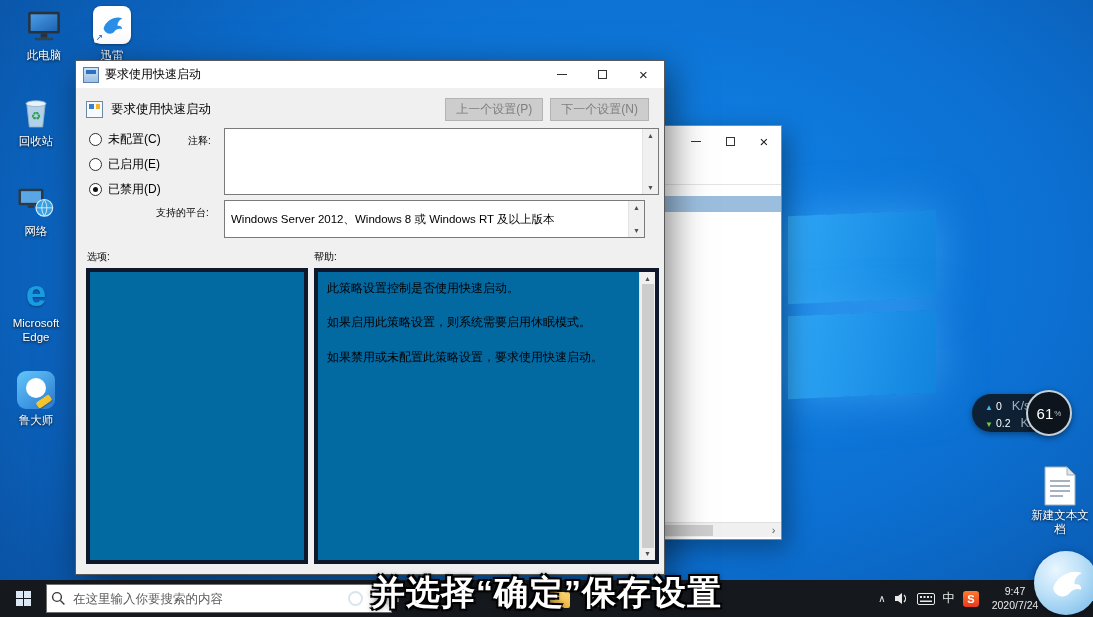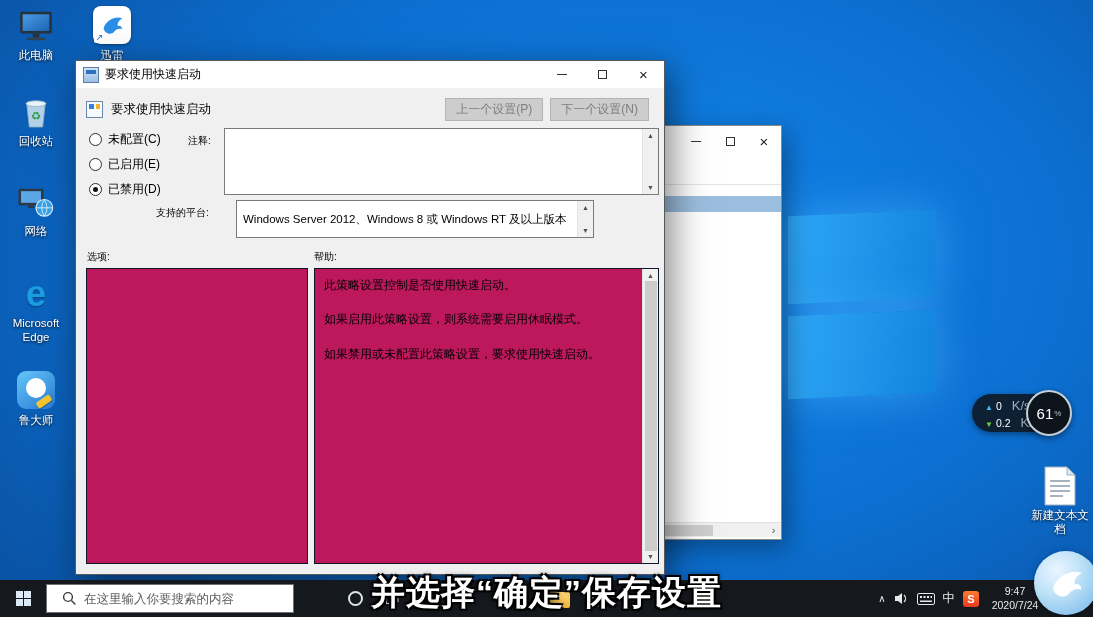--- a/index.html
+++ b/index.html
@@ -60,21 +60,21 @@
 
   .field-label{position:absolute;font-size:10px;white-space:nowrap}
   .inputbox{position:absolute;background:#fff;border:1px solid #7a7a7a}
   .inputbox textarea{position:absolute;left:0;top:0;right:17px;bottom:0;width:416px;height:100%;
     border:none;outline:none;resize:none;font:12px "Liberation Sans",sans-serif;padding:3px 5px;background:#fff}
   .platform-text{position:absolute;left:0;top:0;right:17px;bottom:0;padding:11px 6px 0;font-size:11.5px;
     white-space:nowrap;overflow:hidden}
   .vscroll{position:absolute;right:0;top:0;bottom:0;width:16px;background:#f0f0f0;border-left:1px solid #e3e3e3;
     display:flex;flex-direction:column;justify-content:space-between;align-items:center;
     font-size:7px;color:#505050;padding:3px 0}
-  .panel{position:absolute;background:#be185d;border:1px solid #0f172a}
+  .panel{position:absolute;background:#0369a1;border:4px solid #0f172a}
   .help-body{position:absolute;left:0;top:0;right:17px;bottom:0;padding:8px 6px 8px 9px;font-size:12px;line-height:1.45}
   .help-body p{margin:0 0 17px}
   .vthumb{width:12px;flex:1;margin:2px 0;background:#cdcdcd}
 
   
   .bg-window{position:absolute;left:600px;top:125px;width:182px;height:415px;background:#fff;
     border:1px solid #8a8a8a;z-index:5;box-shadow:6px 8px 24px rgba(0,0,0,.35)}
   .bgw-titlebar{position:absolute;left:0;top:0;right:0;height:31px;background:#fff;display:flex;justify-content:flex-end}
   .bgw-btn{width:34px;height:31px;display:flex;align-items:center;justify-content:center;color:#222}
   .bgw-sep{position:absolute;left:0;right:0;top:58px;height:1px;background:#e4e4e4}
@@ -101,22 +101,22 @@
   
   .subtitle{position:absolute;left:0;right:0;top:570px;text-align:center;z-index:50;
     font-size:34px;font-weight:bold;color:#fff;letter-spacing:1px;
     text-shadow:-2px -2px 0 #000,2px -2px 0 #000,-2px 2px 0 #000,2px 2px 0 #000,0 0 6px #000}
 
   
   .taskbar{position:absolute;left:0;bottom:0;width:1093px;height:37px;background:#15181d;z-index:30}
   .start-btn{position:absolute;left:0;top:0;width:46px;height:37px;display:flex;align-items:center;justify-content:center}
   .startgrid{display:grid;grid-template-columns:7px 7px;grid-template-rows:7px 7px;gap:1px}
   .startgrid div{background:#dce9f5}
-  .search-box{position:absolute;left:46px;top:4px;width:248px;height:29px;background:#fff;border:1px solid #6f6f6f;
-    display:flex;align-items:center;padding:0 15px}
+  .search-box{position:absolute;left:46px;top:4px;width:346px;height:29px;background:#fff;border:1px solid #6f6f6f;
+    display:flex;align-items:center;padding:0 4px}
   .search-box input{flex:1;border:none;outline:none;font:12.5px "Liberation Sans",sans-serif;color:#444;background:transparent}
   .search-box input::placeholder{color:#5c5c5c;opacity:1}
   .tb-ic{position:absolute;top:0;height:37px;display:flex;align-items:center;justify-content:center;width:30px}
   .cortana-ring{width:15px;height:15px;border-radius:50%;border:2px solid #d8e4ee}
   .folder{width:22px;height:16px;background:linear-gradient(#ffd978,#eeb53f);border-radius:2px;position:relative;margin-top:3px}
   .folder::before{content:"";position:absolute;top:-3px;left:0;width:9px;height:4px;background:#eeb53f;border-radius:2px 2px 0 0}
   .tray{position:absolute;right:50px;top:0;height:37px;display:flex;align-items:center;gap:8px;color:#eaeaea}
   .caret{font-size:10px;color:#e8e8e8}
   .ime{font-size:12.5px}
   .sogou{width:16px;height:16px;border-radius:3px;background:linear-gradient(#ff7a2f,#e8391f);
@@ -127,21 +127,21 @@
     box-shadow:0 2px 8px rgba(0,0,20,.35);display:flex;align-items:center;justify-content:center}
 </style>
 </head>
 <body>
 
 <div id="stage">
 
   <div class="wl-pane" style="left:788px;top:213px;width:148px;height:88px"></div>
   <div class="wl-pane" style="left:788px;top:313px;width:148px;height:83px"></div>
 
-  <div class="desk-icon" style="left:0;top:6px">
+  <div class="desk-icon" style="left:8px;top:6px">
     <div class="ic">
       <svg viewBox="0 0 48 48" width="40" height="40">
           <defs>
             <linearGradient id="scr1" x1="0" y1="0" x2="1" y2="1">
               <stop offset="0" stop-color="#4c9ce8"></stop>
               <stop offset="1" stop-color="#1c63b0"></stop>
             </linearGradient>
           </defs>
           <rect x="5" y="7" width="38" height="26" rx="2" fill="#26333f"></rect>
           <rect x="8" y="10" width="32" height="20" fill="url(#scr1)"></rect>
@@ -279,21 +279,21 @@
     <div class="field-label" style="left:112px;top:73px">注释:</div>
     <div class="inputbox" style="left:148px;top:67px;width:435px;height:67px">
       <textarea style=""></textarea>
       <div class="vscroll">
         <span>▲</span>
         <span>▼</span>
       </div>
     </div>
 
     <div class="field-label" style="left:80px;top:145px;width:64px;text-align:left">支持的平台:</div>
-    <div class="inputbox" style="left:160px;top:139px;width:358px;height:38px">
+    <div class="inputbox" style="left:148px;top:139px;width:421px;height:38px">
       <div class="platform-text">Windows Server 2012、Windows 8 或 Windows RT 及以上版本</div>
       <div class="vscroll">
         <span>▲</span>
         <span>▼</span>
       </div>
     </div>
 
     <div class="field-label" style="left:11px;top:189px">选项:</div>
     <div class="field-label" style="left:238px;top:189px">帮助:</div>
 

